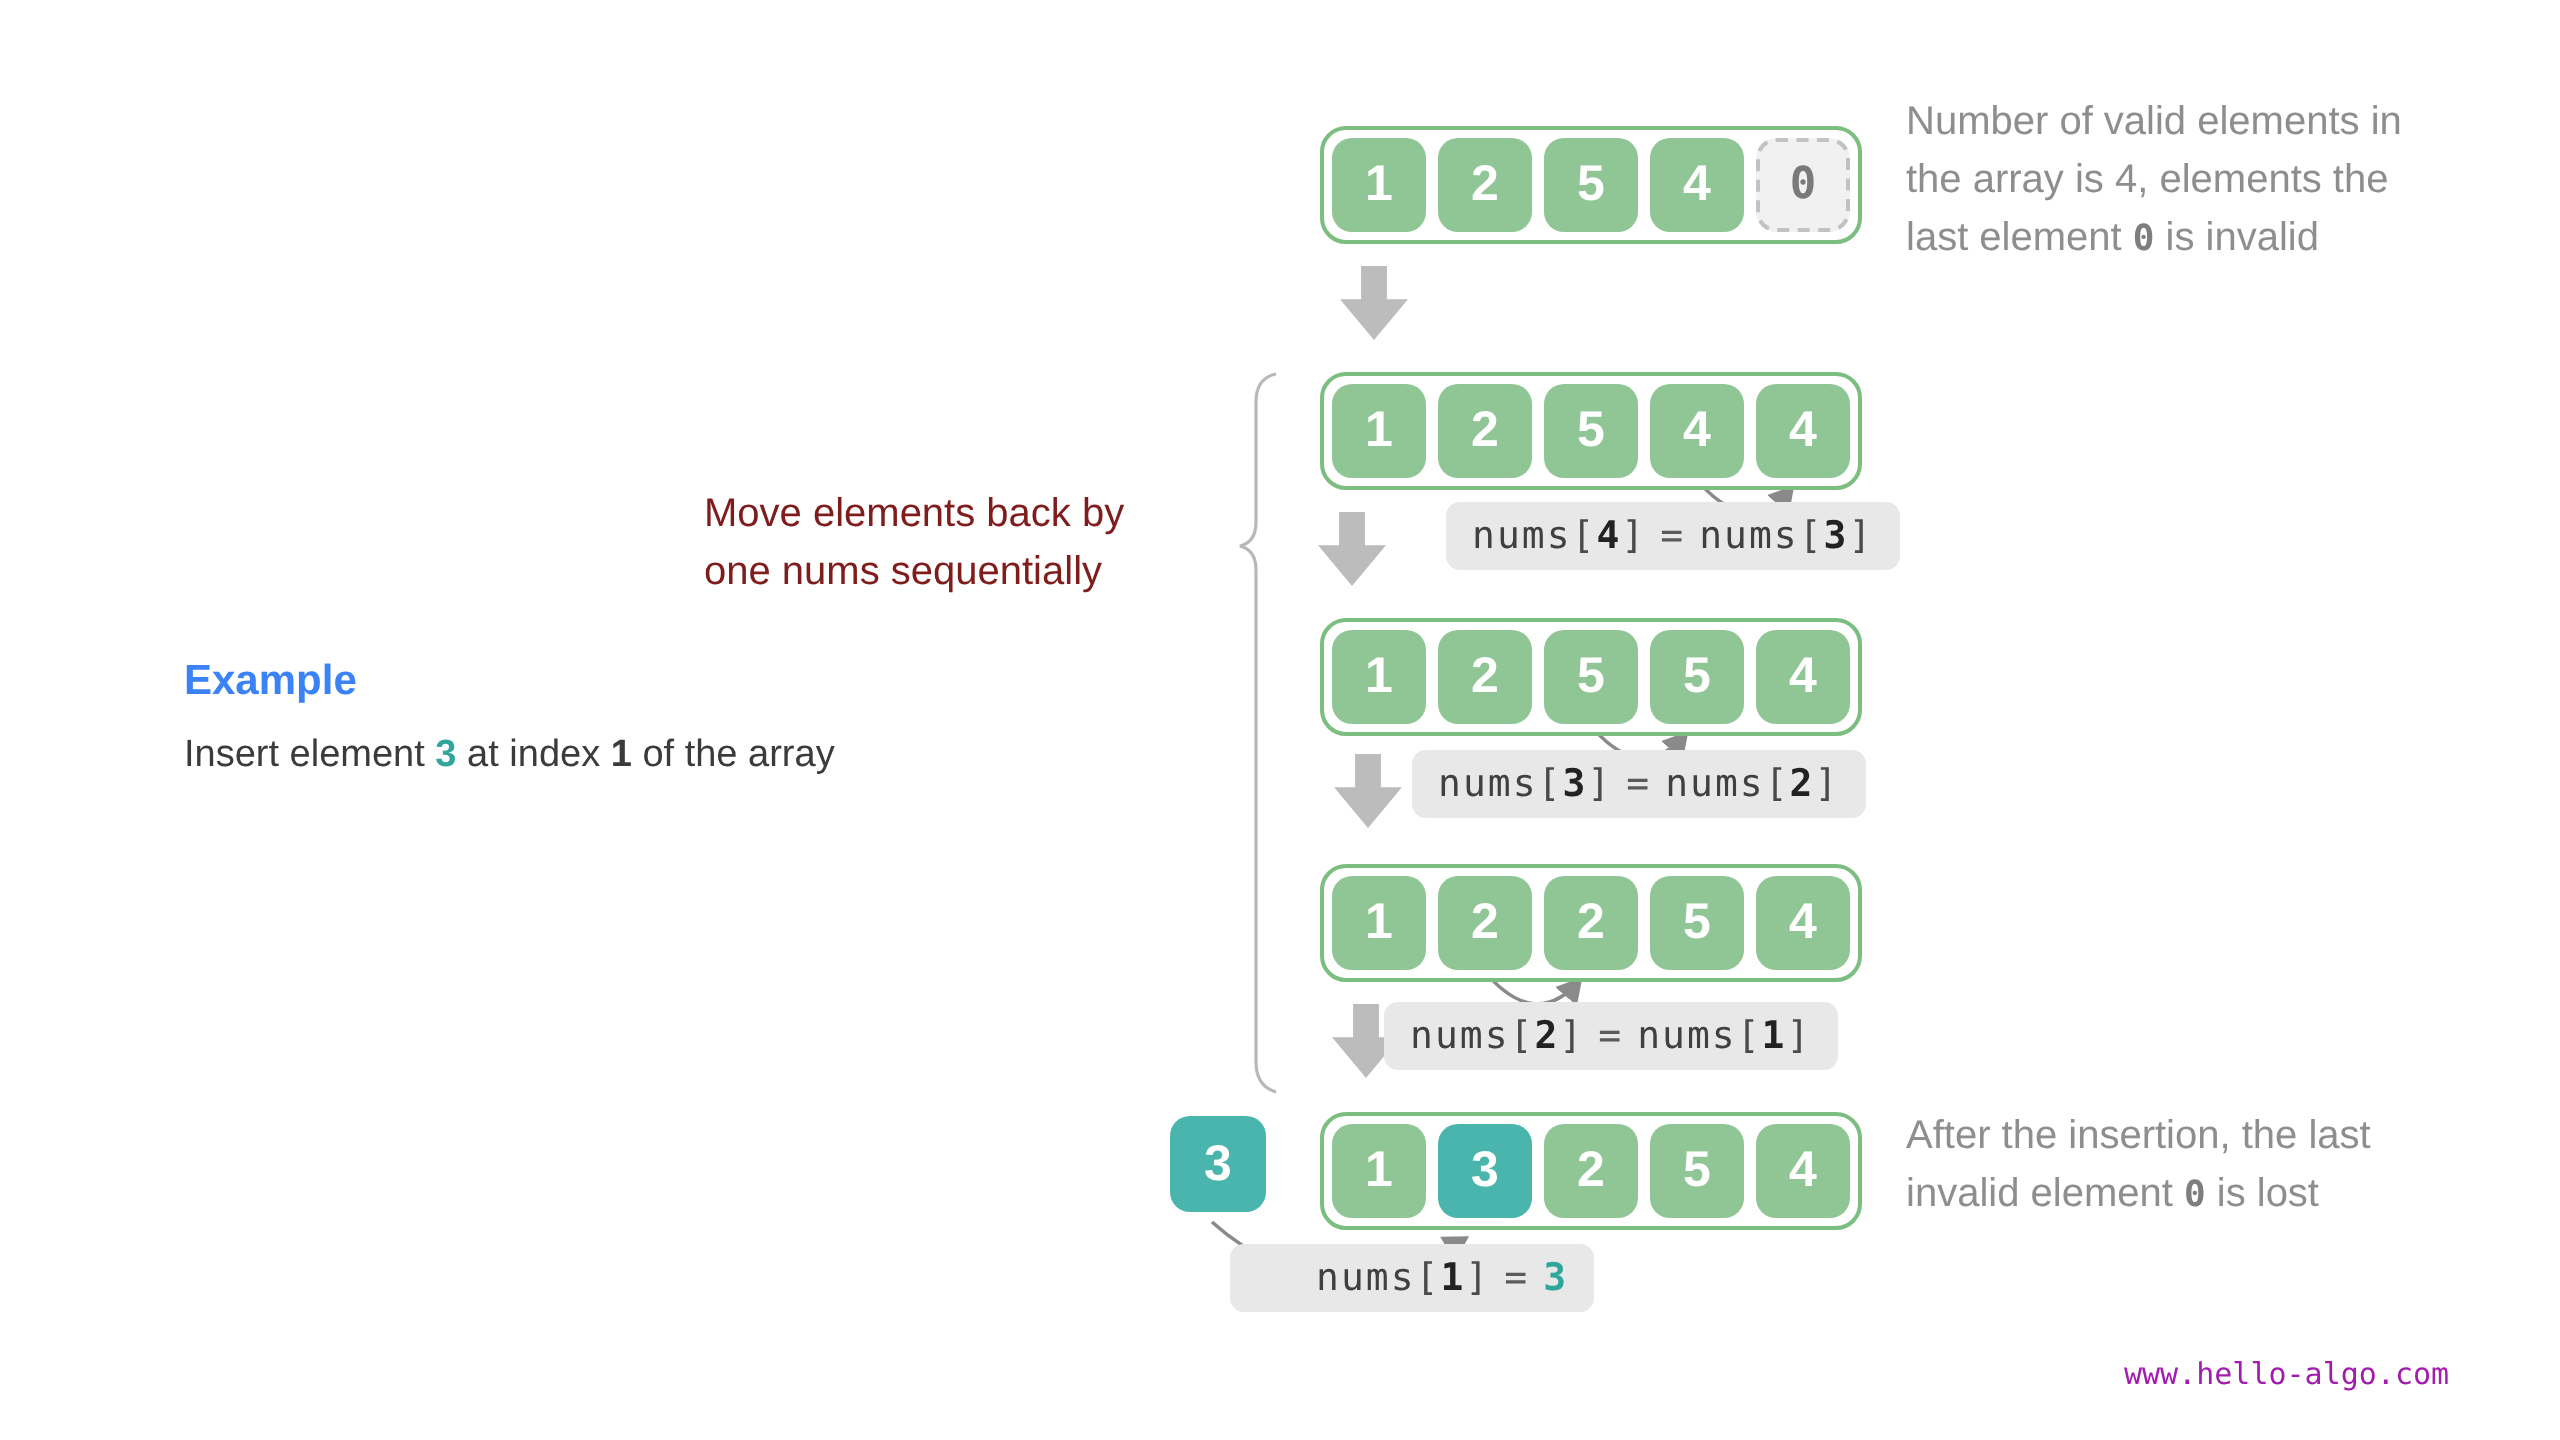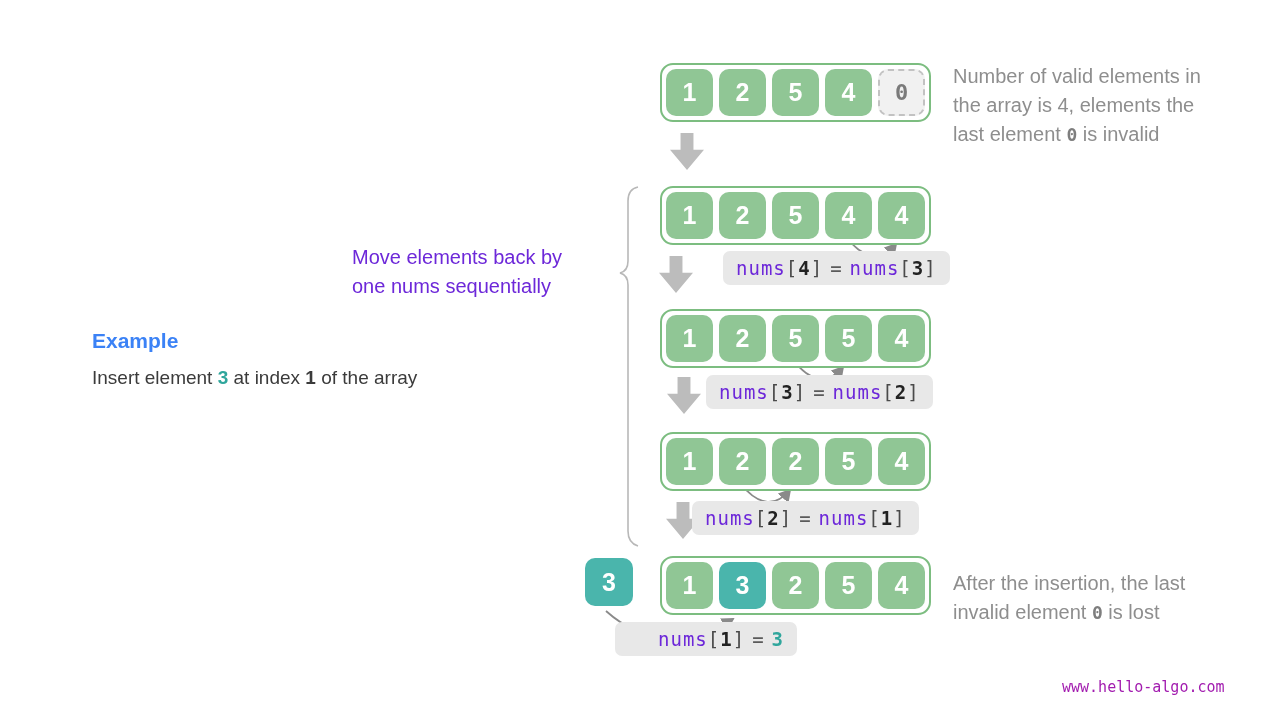--- a/index.html
+++ b/index.html
@@ -31,33 +31,33 @@
   .darrow{
     position:absolute;width:34px;height:37px;background:#bcbcbc;
     clip-path:polygon(31% 0,69% 0,69% 45%,100% 45%,50% 100%,0 45%,31% 45%);
   }
   
   .code-label{
     position:absolute;background:#e8e8e8;border-radius:7px;padding:6px 13px;
     font-family:"DejaVu Sans Mono",monospace;font-size:19px;letter-spacing:1px;
     color:#4a4a4a;white-space:nowrap;
   }
-  .code-fn{color:#6d28d9;}
+  .code-fn{color:#404040;}
   .code-br{color:#4a4a4a;}
   .code-num{color:#222222;font-weight:bold;}
   .code-op{color:#5a5a5a;margin:0 7px;}
   .code-teal{color:#2fa69c;font-weight:bold;}
   
   .note{
-    position:absolute;width:310px;font-size:20px;line-height:29px;color:#8e8e8e;margin-top:15px;
+    position:absolute;width:310px;font-size:20px;line-height:29px;color:#8e8e8e;
   }
   .note .line{display:block;}
   .note .mono0{font-family:"DejaVu Sans Mono",monospace;font-weight:bold;font-size:18px;color:#7e7e7e;}
   .move-label{
-    position:absolute;left:352px;top:243px;font-size:20px;line-height:29px;color:#6d28d9;
+    position:absolute;left:352px;top:243px;font-size:20px;line-height:29px;color:#7f1d1d;
   }
   .move-label .line{display:block;}
   .example{position:absolute;left:92px;top:329px;color:#3b3b3b;}
   .example h2{margin:0;font-size:21px;font-weight:bold;color:#3b82f6;}
   .example p{margin:14px 0 0 0;font-size:19px;color:#3b3b3b;}
   .ex-teal{color:#2fa69c;font-weight:bold;}
   .ex-bold{font-weight:bold;}
   .watermark{
     position:absolute;left:1062px;top:678px;
     font-family:"DejaVu Sans Mono",monospace;font-size:15px;color:#a21caf;

